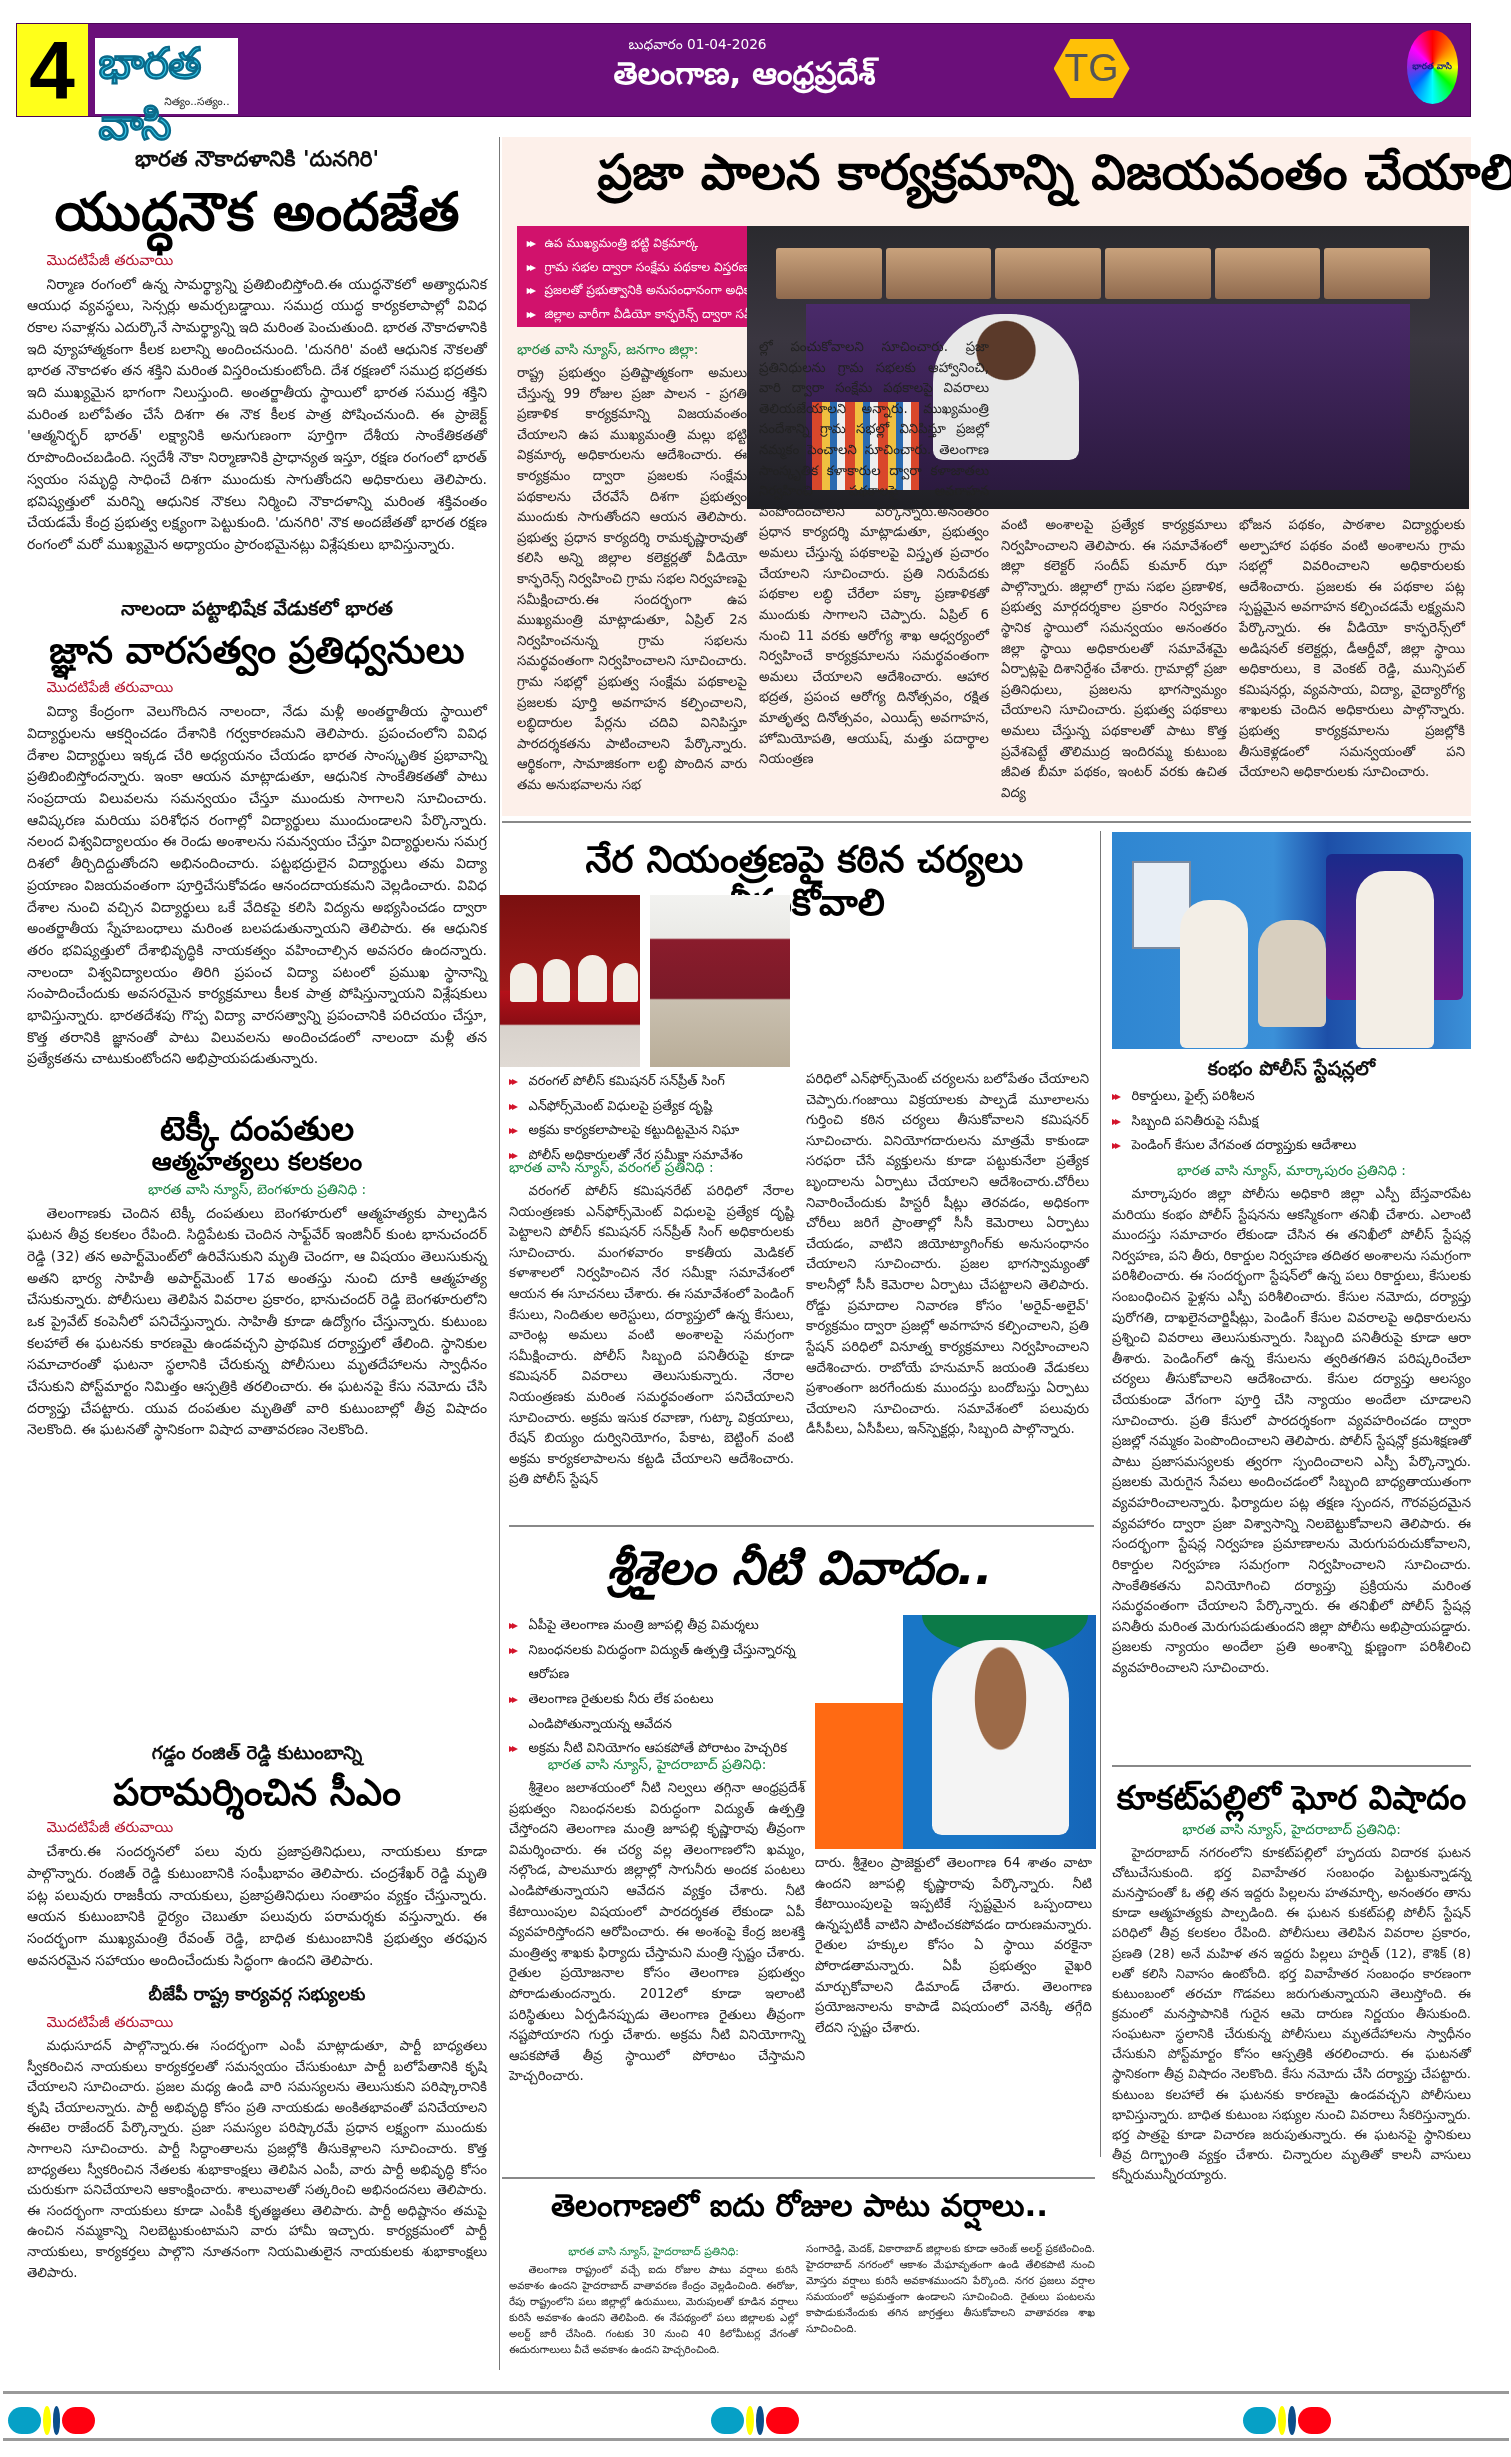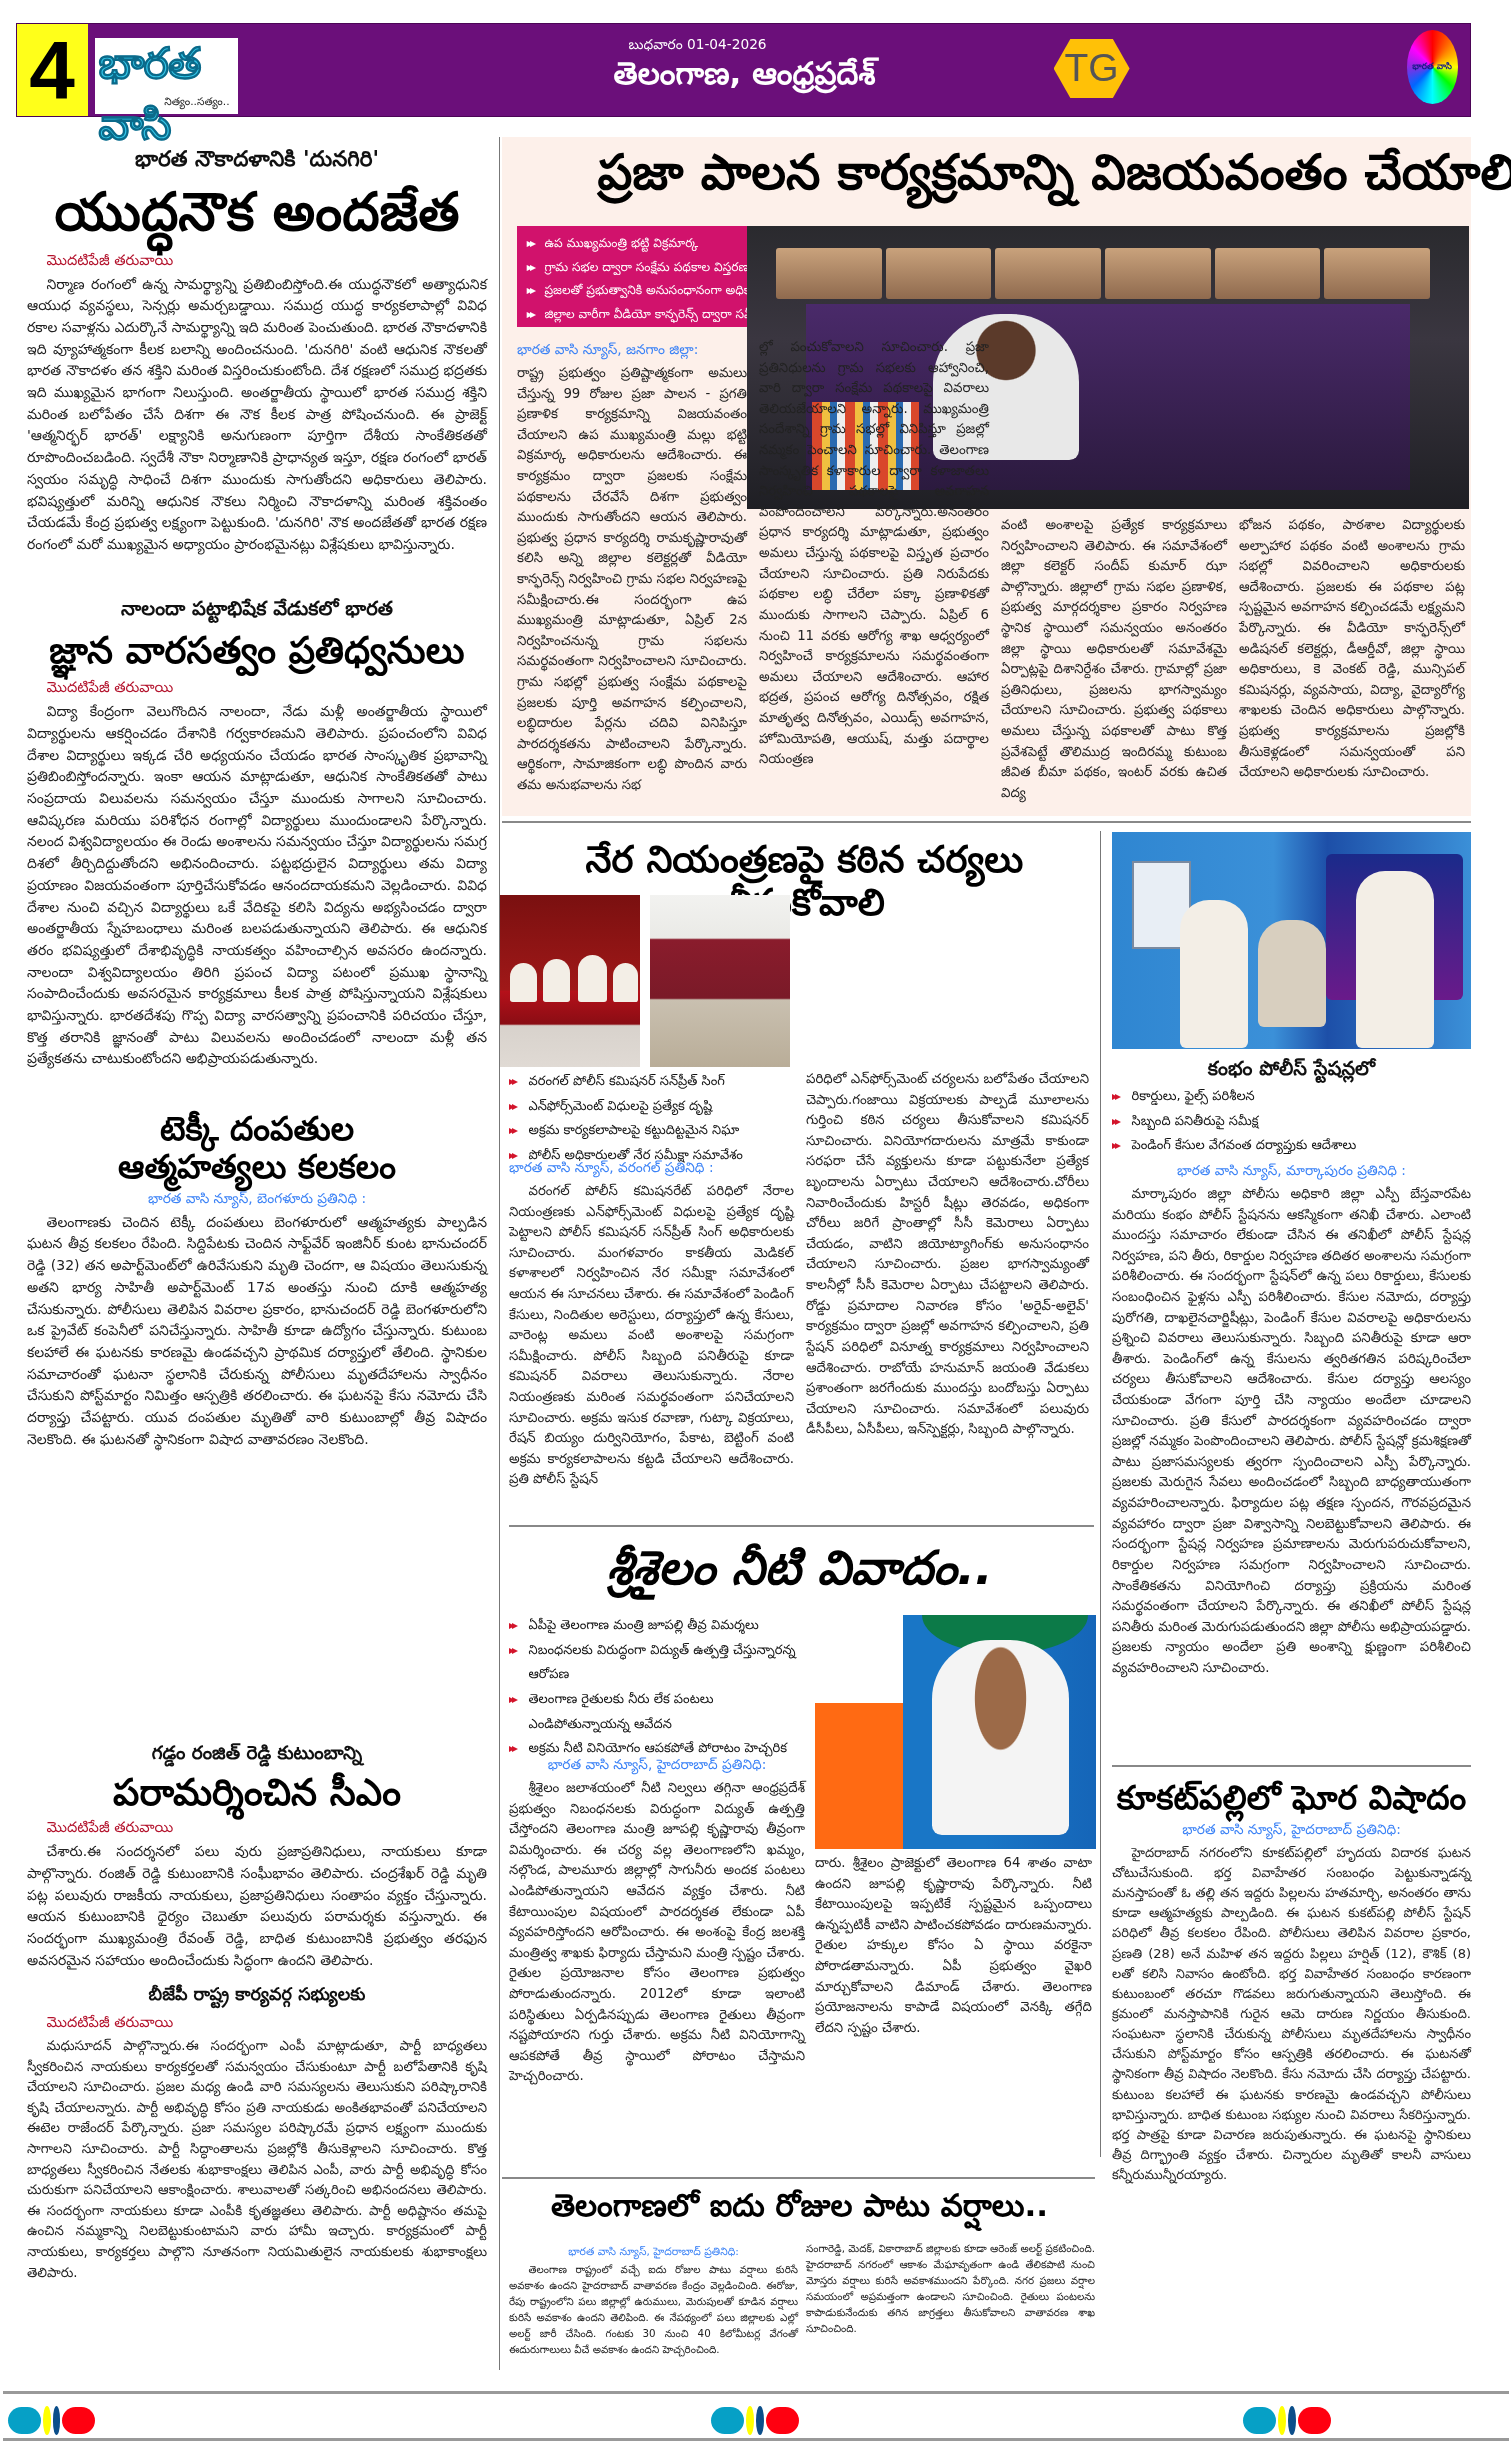--- a/index.html
+++ b/index.html
@@ -16,21 +16,21 @@
   .mast-region { position: absolute; left: 597px; top: 31px; font: bold 31px "DejaVu Sans", sans-serif; color: #fff; }
   .tg-badge { position: absolute; left: 1037px; top: 14.6px; width: 76px; height: 59px; background: #ffc107; clip-path: polygon(22% 0, 78% 0, 100% 50%, 78% 100%, 22% 100%, 0 50%); display: flex; align-items: center; justify-content: center; font: 39px "Liberation Sans", sans-serif; color: #555; }
   .color-wheel { position: absolute; left: 1390px; top: 5.9px; width: 51px; height: 74px; border-radius: 50%; background: conic-gradient(#ff0000, #ff8c00, #ffff00, #00ff00, #00ffff, #0066ff, #8a2be2, #ff00ff, #ff0000); display: flex; align-items: center; justify-content: center; }
   .color-wheel span { font: bold 8.8px "DejaVu Sans", sans-serif; color: #1a1a8a; background: rgba(255,255,255,0.0); }
 
   
   .col { position: absolute; }
   .kicker { font: bold 21.5px "DejaVu Sans", sans-serif; text-align: center; color: #111; }
   .headline { font: bold 45px "DejaVu Sans", sans-serif; text-align: center; color: #000; line-height: 1.15; }
   .continued { font: 14.6px "DejaVu Sans", sans-serif; color: #b3112b; margin: 3.9px 0 2px 19.5px; }
-  .byline { font: 13.7px "DejaVu Sans", sans-serif; color: #3b82f6; text-align: center; margin: 3.9px 0 2px; }
+  .byline { font: 13.7px "DejaVu Sans", sans-serif; color: #15803d; text-align: center; margin: 3.9px 0 2px; }
   .body { font: 14px/1.55 "DejaVu Sans", sans-serif; color: #222; text-align: justify; text-indent: 19.5px; }
   .body.noindent { text-indent: 0; }
   .bullets { list-style: none; }
   .bullets li { font: 13px/1.9 "DejaVu Sans", sans-serif; color: #111; padding-left: 19.5px; position: relative; }
   .bullets li::before { content: "▶▶"; position: absolute; left: 0; top: 0; color: #d3142b; font-size: 7.8px; letter-spacing: -2.9px; line-height: 25px; }
 
   .vrule { position: absolute; width: 1px; background: #777; }
   .hrule { position: absolute; height: 2px; background: #888; }
 
   
@@ -92,21 +92,21 @@
 
 <article class="col" style="left:27px; top:597px; width:460px;">
   <div class="kicker" style="font-size:19.5px;">నాలందా పట్టాభిషేక వేడుకలో భారత</div>
   <div class="headline" style="font-size:37px; margin:5.9px 0 5.9px;">జ్ఞాన వారసత్వం ప్రతిధ్వనులు</div>
   <div class="continued">మొదటిపేజీ తరువాయి</div>
   <p class="body">విద్యా కేంద్రంగా వెలుగొందిన నాలందా, నేడు మళ్లీ అంతర్జాతీయ స్థాయిలో విద్యార్థులను ఆకర్షించడం దేశానికి గర్వకారణమని తెలిపారు. ప్రపంచంలోని వివిధ దేశాల విద్యార్థులు ఇక్కడ చేరి అధ్యయనం చేయడం భారత సాంస్కృతిక ప్రభావాన్ని ప్రతిబింబిస్తోందన్నారు. ఇంకా ఆయన మాట్లాడుతూ, ఆధునిక సాంకేతికతతో పాటు సంప్రదాయ విలువలను సమన్వయం చేస్తూ ముందుకు సాగాలని సూచించారు. ఆవిష్కరణ మరియు పరిశోధన రంగాల్లో విద్యార్థులు ముందుండాలని పేర్కొన్నారు. నలంద విశ్వవిద్యాలయం ఈ రెండు అంశాలను సమన్వయం చేస్తూ విద్యార్థులను సమగ్ర దిశలో తీర్చిదిద్దుతోందని అభినందించారు. పట్టభద్రులైన విద్యార్థులు తమ విద్యా ప్రయాణం విజయవంతంగా పూర్తిచేసుకోవడం ఆనందదాయకమని వెల్లడించారు. వివిధ దేశాల నుంచి వచ్చిన విద్యార్థులు ఒకే వేదికపై కలిసి విద్యను అభ్యసించడం ద్వారా అంతర్జాతీయ స్నేహబంధాలు మరింత బలపడుతున్నాయని తెలిపారు. ఈ ఆధునిక తరం భవిష్యత్తులో దేశాభివృద్ధికి నాయకత్వం వహించాల్సిన అవసరం ఉందన్నారు. నాలందా విశ్వవిద్యాలయం తిరిగి ప్రపంచ విద్యా పటంలో ప్రముఖ స్థానాన్ని సంపాదించేందుకు అవసరమైన కార్యక్రమాలు కీలక పాత్ర పోషిస్తున్నాయని విశ్లేషకులు భావిస్తున్నారు. భారతదేశపు గొప్ప విద్యా వారసత్వాన్ని ప్రపంచానికి పరిచయం చేస్తూ, కొత్త తరానికి జ్ఞానంతో పాటు విలువలను అందించడంలో నాలందా మళ్లీ తన ప్రత్యేకతను చాటుకుంటోందని అభిప్రాయపడుతున్నారు.</p>
 </article>
 
 <article class="col" style="left:27px; top:1110px; width:460px;">
   <div class="headline" style="font-size:33px;">టెక్కీ దంపతుల</div>
-  <div class="headline" style="font-size:33px; margin-bottom:3.9px;">ఆత్మహత్యలు కలకలం</div>
+  <div class="headline" style="font-size:25px; margin-bottom:3.9px;">ఆత్మహత్యలు కలకలం</div>
   <div class="byline">భారత వాసి న్యూస్, బెంగళూరు ప్రతినిధి :</div>
   <p class="body">తెలంగాణకు చెందిన టెక్కీ దంపతులు బెంగళూరులో ఆత్మహత్యకు పాల్పడిన ఘటన తీవ్ర కలకలం రేపింది. సిద్దిపేటకు చెందిన సాఫ్ట్‌వేర్ ఇంజినీర్ కుంట భానుచందర్ రెడ్డి (32) తన అపార్ట్‌మెంట్‌లో ఉరివేసుకుని మృతి చెందగా, ఆ విషయం తెలుసుకున్న అతని భార్య సాహితీ అపార్ట్‌మెంట్ 17వ అంతస్తు నుంచి దూకి ఆత్మహత్య చేసుకున్నారు. పోలీసులు తెలిపిన వివరాల ప్రకారం, భానుచందర్ రెడ్డి బెంగళూరులోని ఒక ప్రైవేట్ కంపెనీలో పనిచేస్తున్నారు. సాహితీ కూడా ఉద్యోగం చేస్తున్నారు. కుటుంబ కలహాలే ఈ ఘటనకు కారణమై ఉండవచ్చని ప్రాథమిక దర్యాప్తులో తేలింది. స్థానికుల సమాచారంతో ఘటనా స్థలానికి చేరుకున్న పోలీసులు మృతదేహాలను స్వాధీనం చేసుకుని పోస్ట్‌మార్టం నిమిత్తం ఆస్పత్రికి తరలించారు. ఈ ఘటనపై కేసు నమోదు చేసి దర్యాప్తు చేపట్టారు. యువ దంపతుల మృతితో వారి కుటుంబాల్లో తీవ్ర విషాదం నెలకొంది. ఈ ఘటనతో స్థానికంగా విషాద వాతావరణం నెలకొంది.</p>
 </article>
 
 <article class="col" style="left:27px; top:1728px; width:460px;margin-top:14px;">
   <div class="kicker" style="font-size:18.5px;">గడ్డం రంజిత్ రెడ్డి కుటుంబాన్ని</div>
   <div class="headline" style="font-size:37px; margin:3.9px 0;">పరామర్శించిన సీఎం</div>
   <div class="continued">మొదటిపేజీ తరువాయి</div>
   <p class="body">చేశారు.ఈ సందర్శనలో పలు వురు ప్రజాప్రతినిధులు, నాయకులు కూడా పాల్గొన్నారు. రంజిత్ రెడ్డి కుటుంబానికి సంఘీభావం తెలిపారు. చంద్రశేఖర్ రెడ్డి మృతి పట్ల పలువురు రాజకీయ నాయకులు, ప్రజాప్రతినిధులు సంతాపం వ్యక్తం చేస్తున్నారు. ఆయన కుటుంబానికి ధైర్యం చెబుతూ పలువురు పరామర్శకు వస్తున్నారు. ఈ సందర్భంగా ముఖ్యమంత్రి రేవంత్ రెడ్డి, బాధిత కుటుంబానికి ప్రభుత్వం తరఫున అవసరమైన సహాయం అందించేందుకు సిద్ధంగా ఉందని తెలిపారు.</p>
 </article>

